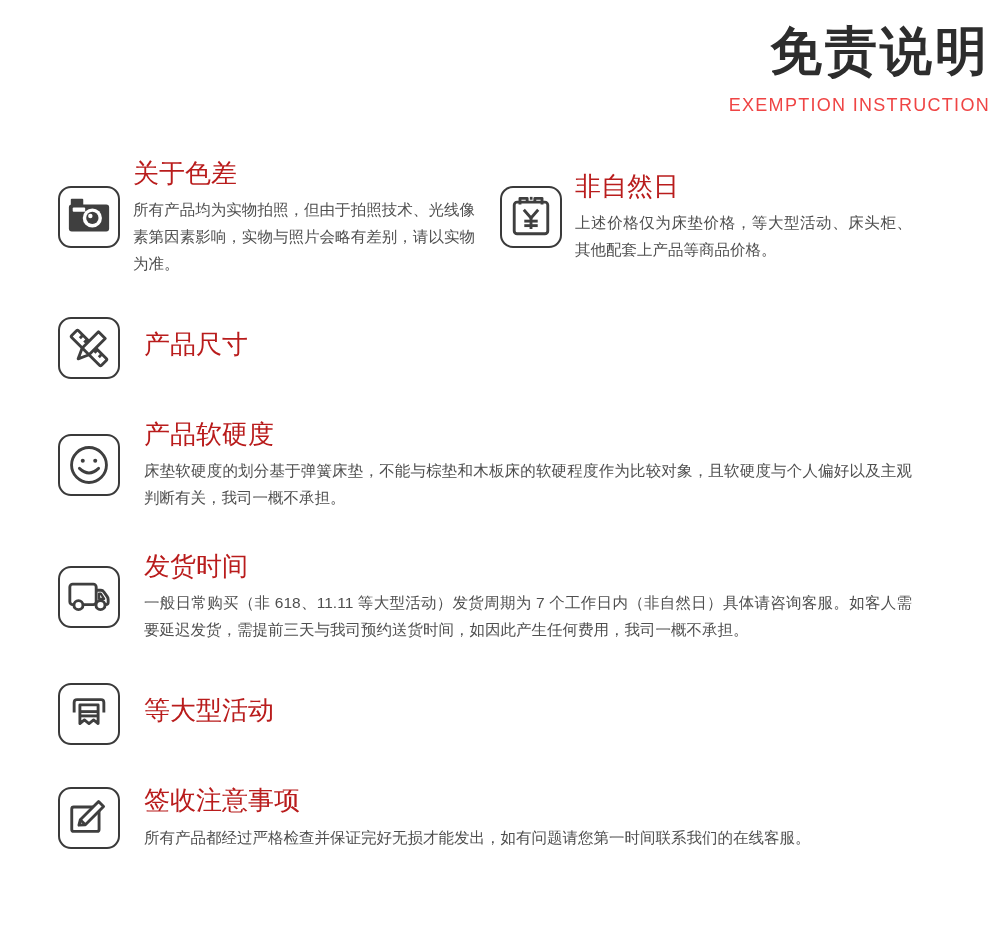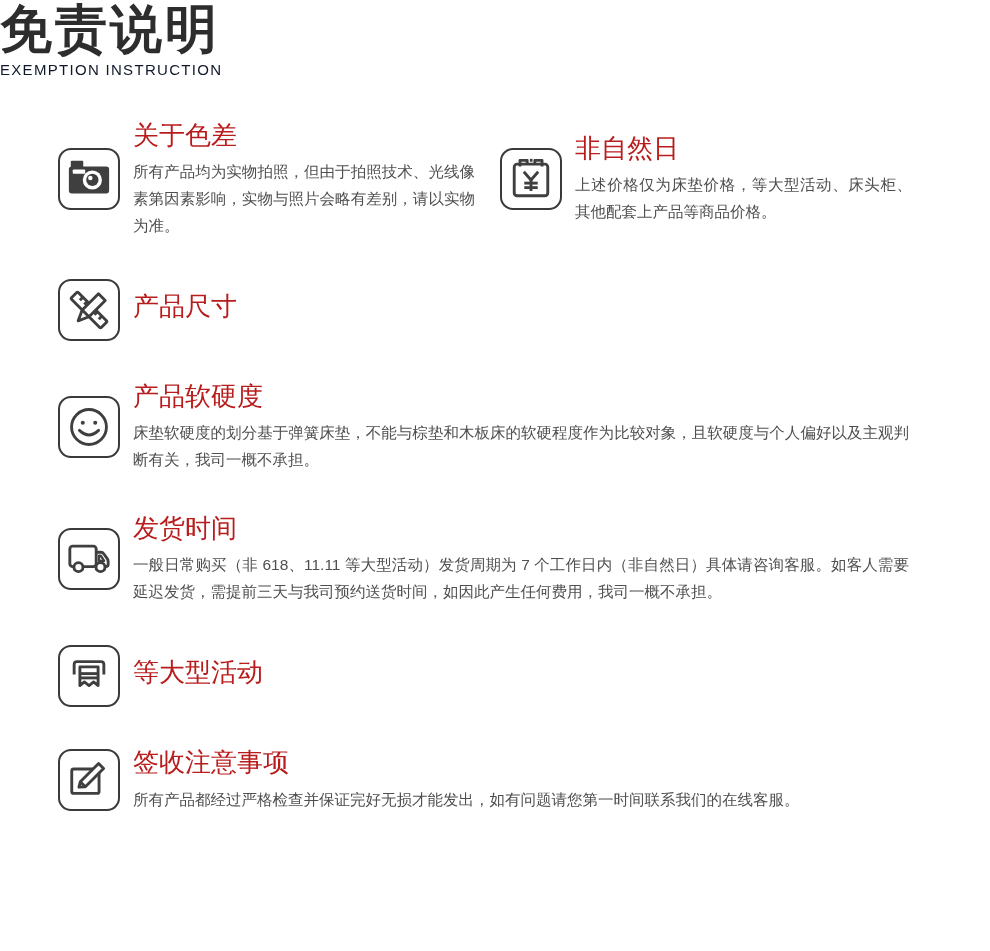--- a/index.html
+++ b/index.html
@@ -4,42 +4,42 @@
 <style>
   * { box-sizing: border-box; }
   html, body { margin: 0; padding: 0; }
   body {
     width: 990px;
     min-height: 951px;
     background: #ffffff;
     font-family: "Liberation Sans", "DejaVu Sans", sans-serif;
     color: #333333;
   }
-  .header { text-align: left; }
+  .header { text-align: right; padding-top: 22px; }
   .page-title {
     font-size: 52px;
     font-weight: 600;
     letter-spacing: 3px;
     color: #2d2d2d;
     margin: 0;
     line-height: 1.15;
   }
   .page-subtitle {
-    font-size: 15px;
+    font-size: 18px;
     font-weight: 500;
     letter-spacing: 1.3px;
-    color: #0f172a;
-    margin-top: 1px;
+    color: #ef4444;
+    margin-top: 13px;
   }
   .main { padding: 42px 78px 30px 58px; }
   .row1 { display: flex; margin-bottom: 40px; }
   .col-left { width: 442px; flex: none; }
   .col-right { flex: 1; }
   .sec { display: flex; align-items: center; }
-  .sec.block { margin-bottom: 40px; }
+  .sec.block { margin-bottom: 40px; gap: 11px; }
   .sec:last-child { margin-bottom: 0; }
   .icon-box {
     width: 62px; height: 62px;
     flex: none;
     border: 2.5px solid #3a3a3a;
     border-radius: 13px;
     display: flex; align-items: center; justify-content: center;
     margin-right: 13px;
     background: #ffffff;
   }

